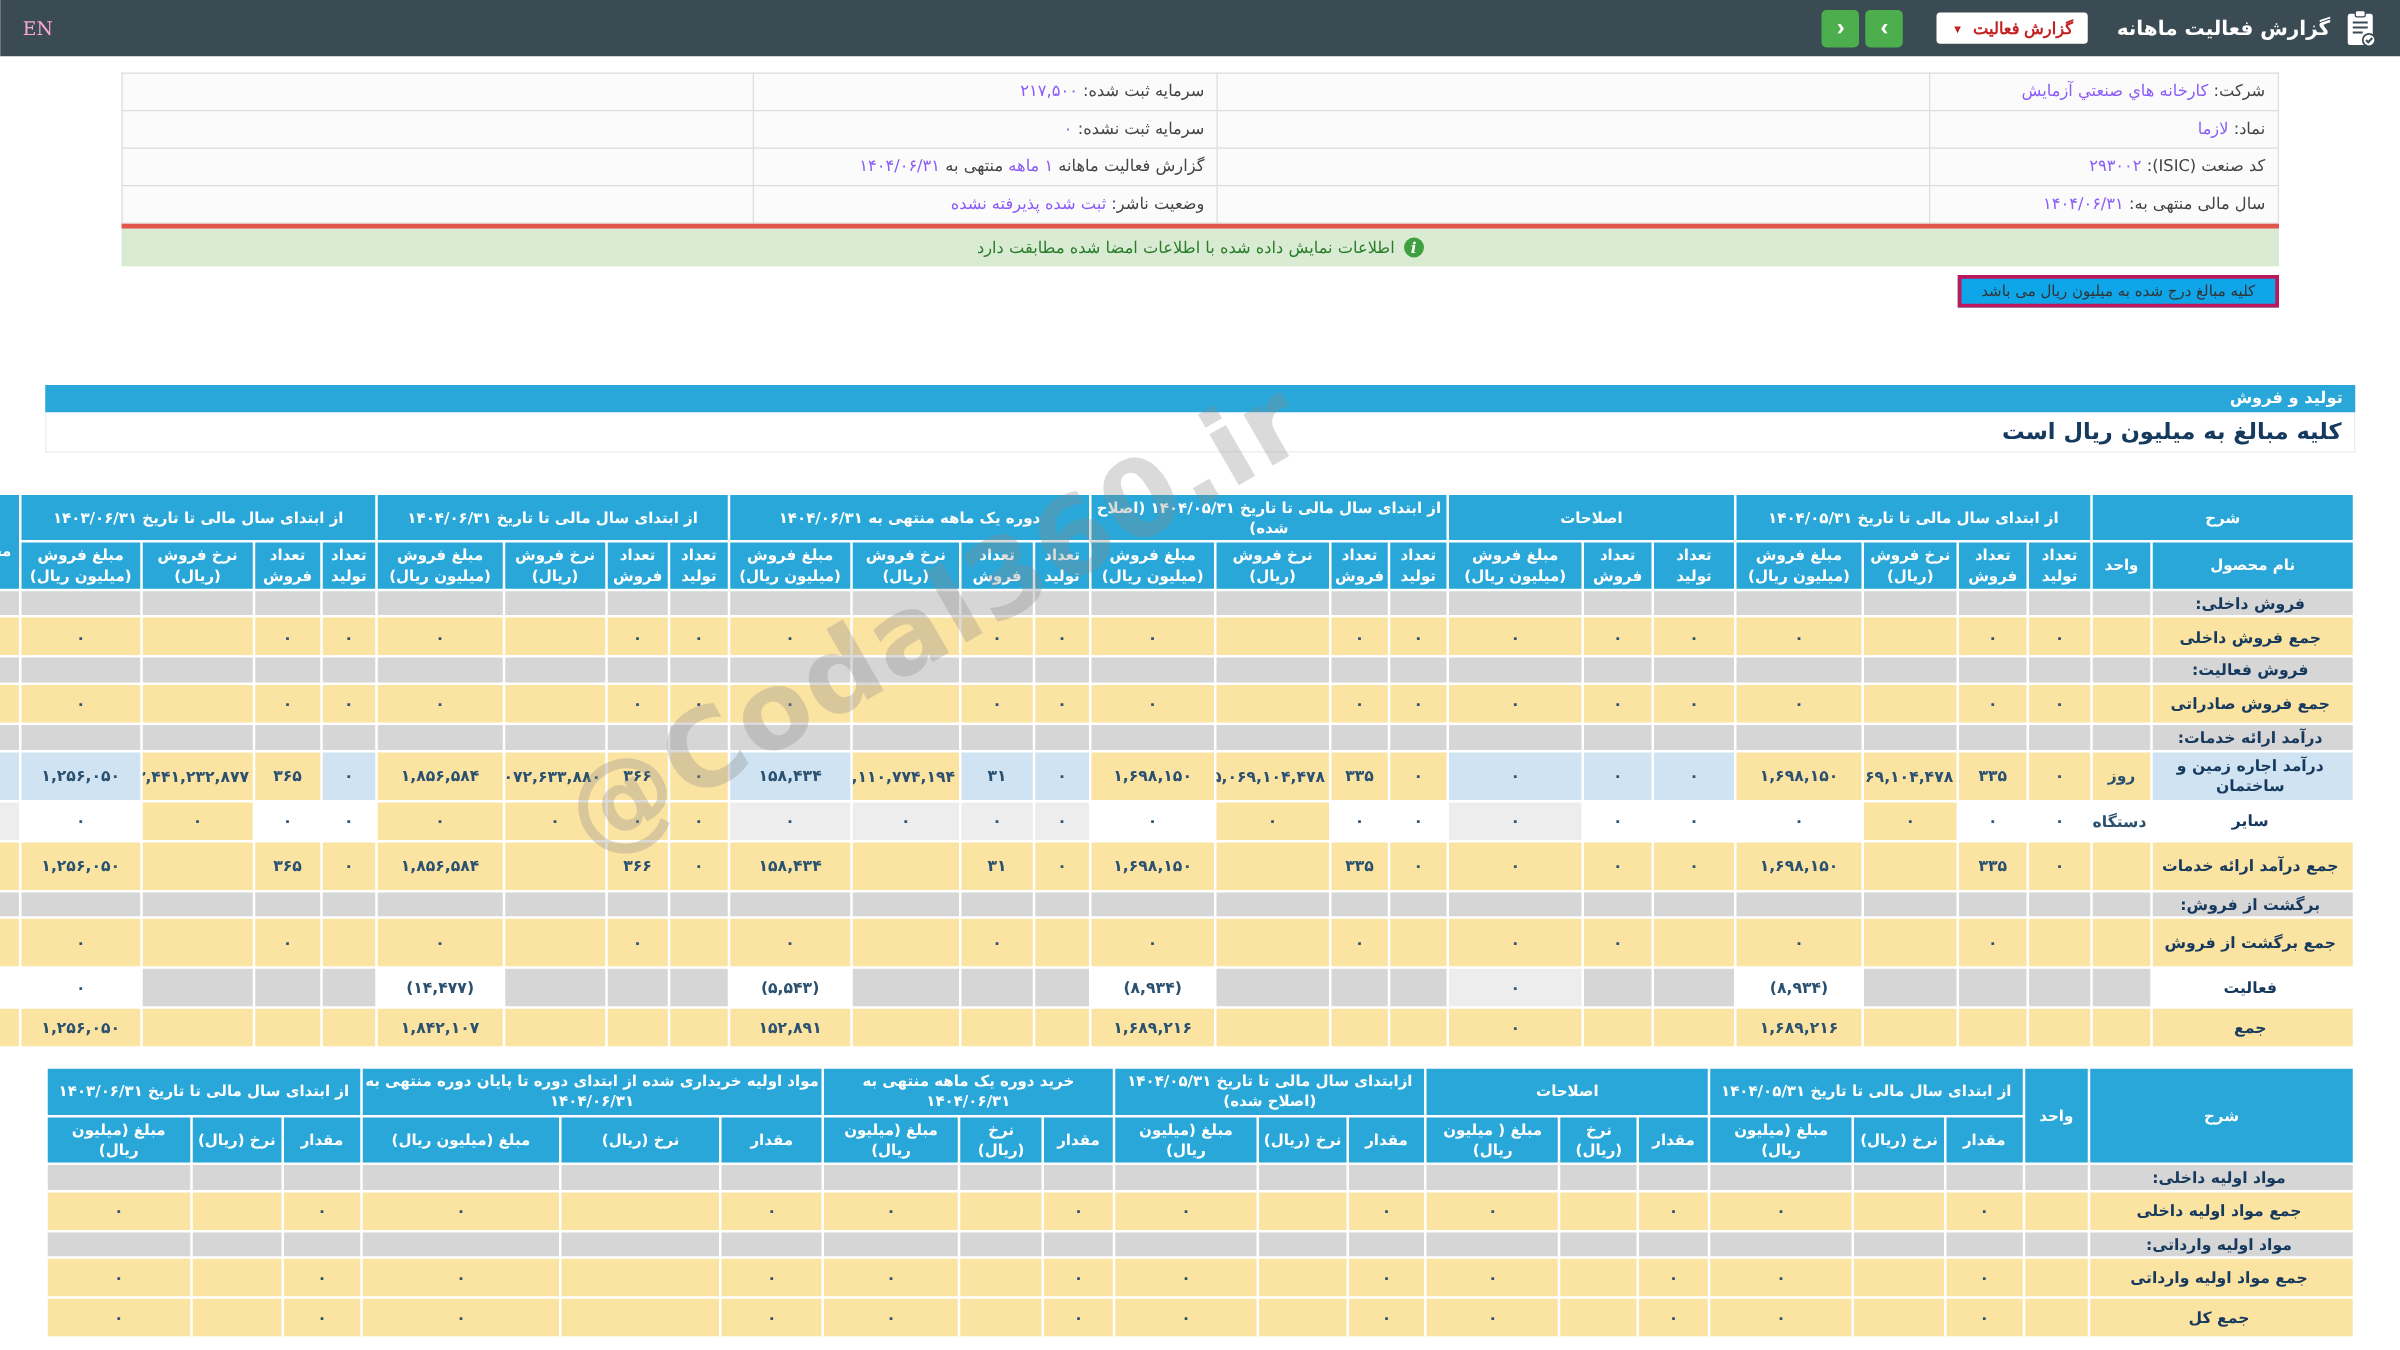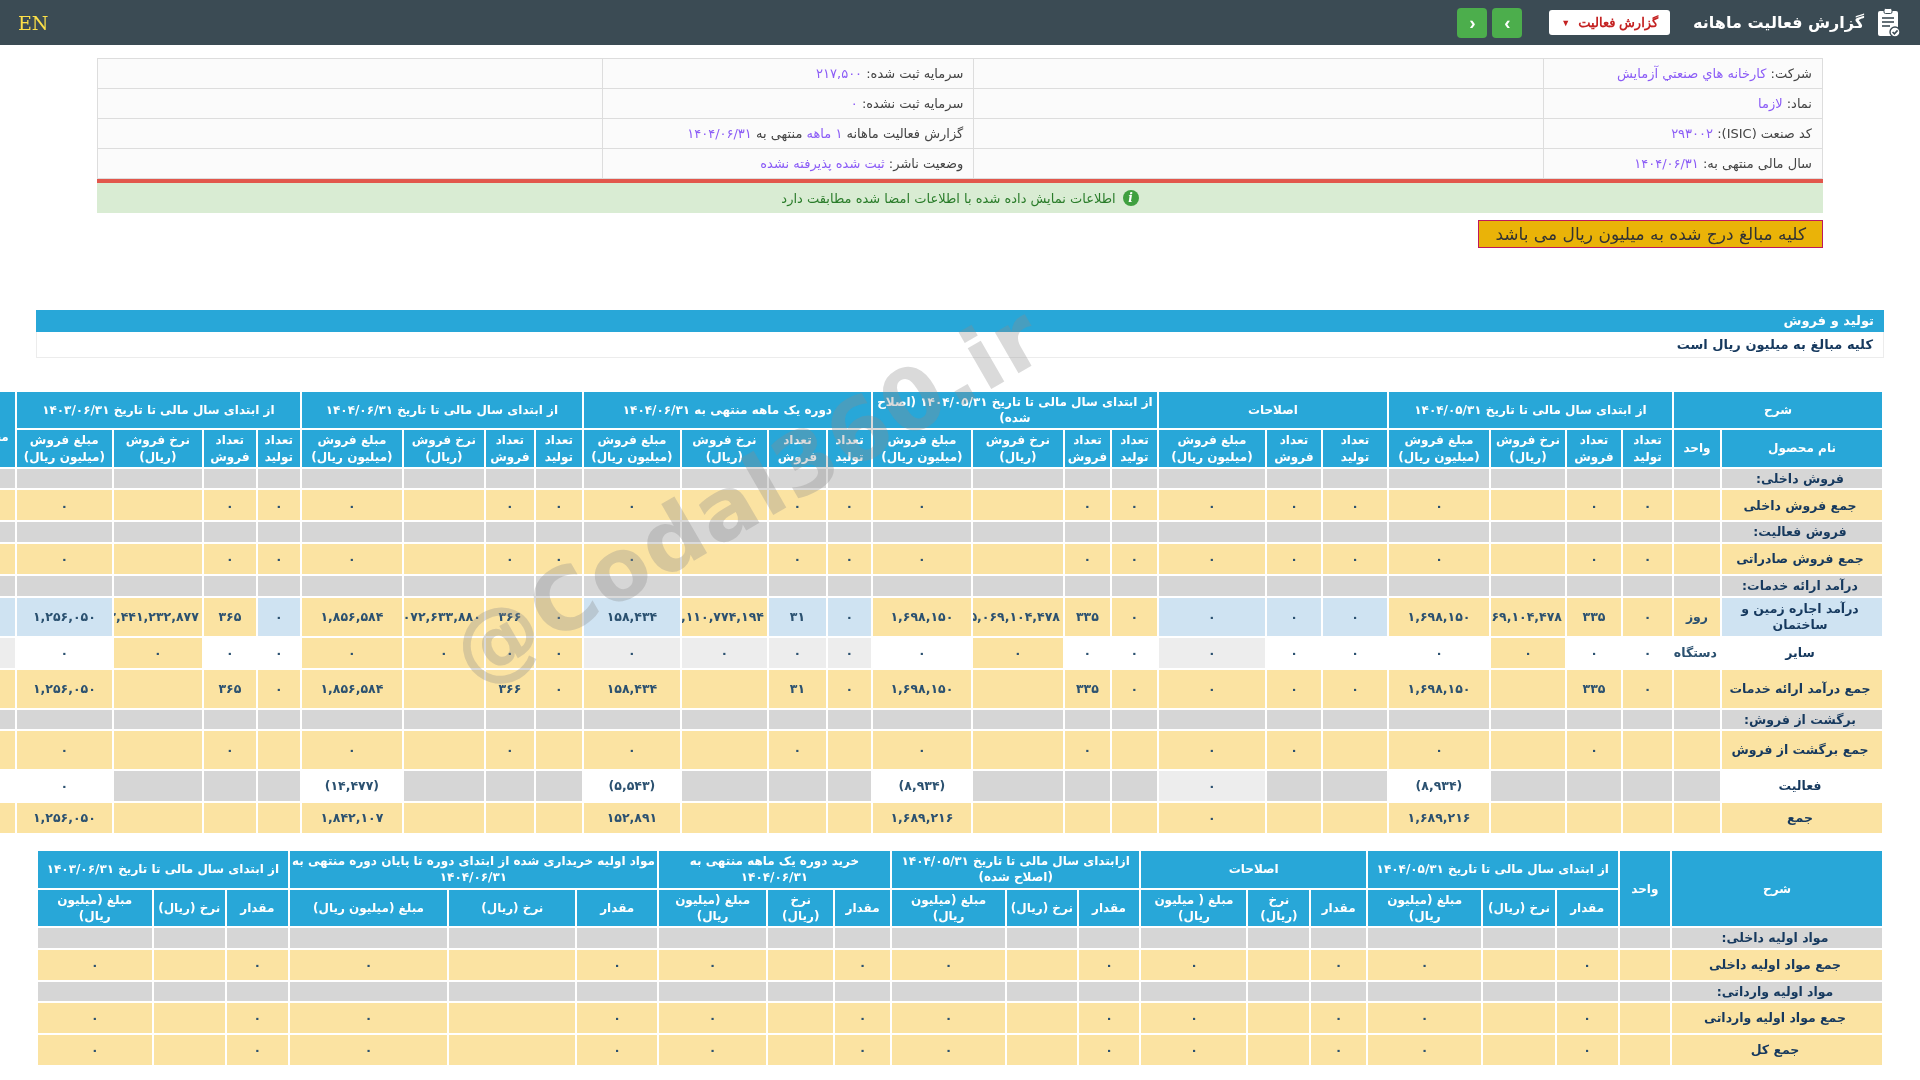--- a/index.html
+++ b/index.html
@@ -9,42 +9,42 @@
   .topbar{height:45px;background:#3b4b54;display:flex;align-items:center;
           justify-content:space-between;padding:0 18px;box-sizing:border-box}
   .brand{display:flex;align-items:center;gap:11px}
   .title{color:#fff;font-size:16px;font-weight:bold}
   .dropdown{background:#fff;border-radius:3px;padding:5px 12px;color:#c42222;font-size:13px;
             font-weight:bold;display:flex;align-items:center;gap:8px;cursor:pointer;margin-right:12px;border:none}
   .caret{font-size:9px;color:#c42222}
   .navbtns{display:flex;gap:5px;margin-right:16px}
   .navbtn{width:30px;height:30px;background:#4cae4c;border:none;border-radius:4px;color:#fff;
           font-size:19px;font-weight:bold;display:flex;align-items:center;justify-content:center;cursor:pointer;line-height:1}
-  .en{color:#fde047;font-family:"DejaVu Serif",serif;font-size:19px;cursor:pointer}
+  .en{color:#f9a8d4;font-family:"DejaVu Serif",serif;font-size:15px;cursor:pointer}
   
   .info-wrap{margin:13px 97px 0}
   table.info{width:100%;border-collapse:collapse;font-size:13px;color:#444;background:#fbfbfb}
   table.info td{border:1px solid #ddd;height:25px;padding:2px 10px;white-space:nowrap}
   .hl{color:#8b5cf6}
   .redline{height:4px;background:#e2574c}
   .banner{background:#d9ecd3;height:30px;display:flex;align-items:center;justify-content:center;
           gap:7px;font-size:13px;color:#2a7c2a}
   .info-i{width:16px;height:16px;border-radius:50%;background:#3fa03f;color:#fff;flex:0 0 16px;
           font-family:"DejaVu Serif",serif;font-style:italic;font-weight:bold;font-size:12px;
           display:flex;align-items:center;justify-content:center}
-  .amount-box{display:inline-block;margin-top:7px;background:#eab308;border:1px solid #be185d;
-              padding:3px 16px;font-size:17px;color:#333}
+  .amount-box{display:inline-block;margin-top:7px;background:#0ea5e9;border:3px solid #be185d;
+              padding:3px 16px;font-size:12px;color:#333}
   
   .section{margin:0 36px}
   .sec-prod{margin-top:62px}
   .sec-mat{margin-top:14px}
   .secbar{background:#28a7d8;color:#fff;font-size:13px;font-weight:bold;height:22px;
           line-height:22px;padding:0 10px;box-sizing:border-box}
   .noterow{background:#fff;border:1px solid #ececec;border-top:none;padding:5px 10px;
-           font-size:13px;font-weight:bold;color:#16395e}
+           font-size:18px;font-weight:bold;color:#16395e}
   .gap32{margin-top:32px}
   table.grid{width:100%;border-collapse:separate;border-spacing:2px;table-layout:fixed;background:#fff}
   table.grid th{background:#28a7d8;color:#fff;font-size:12px;font-weight:bold;padding:2px;
                 text-align:center;vertical-align:middle;line-height:1.35;overflow:hidden}
   table.grid td{font-size:12.5px;font-weight:bold;color:#2b5170;text-align:center;
                 vertical-align:middle;padding:2px 3px;line-height:1.25;overflow:hidden}
   table.grid td.nm{padding-right:7px;color:#16395e}
   .c-y{background:#fbe3a2}.c-b{background:#cfe3f2}.c-w{background:#fff}
   .c-g{background:#ededed}.c-G{background:#d6d6d6}
   .neg{color:#d01818}

